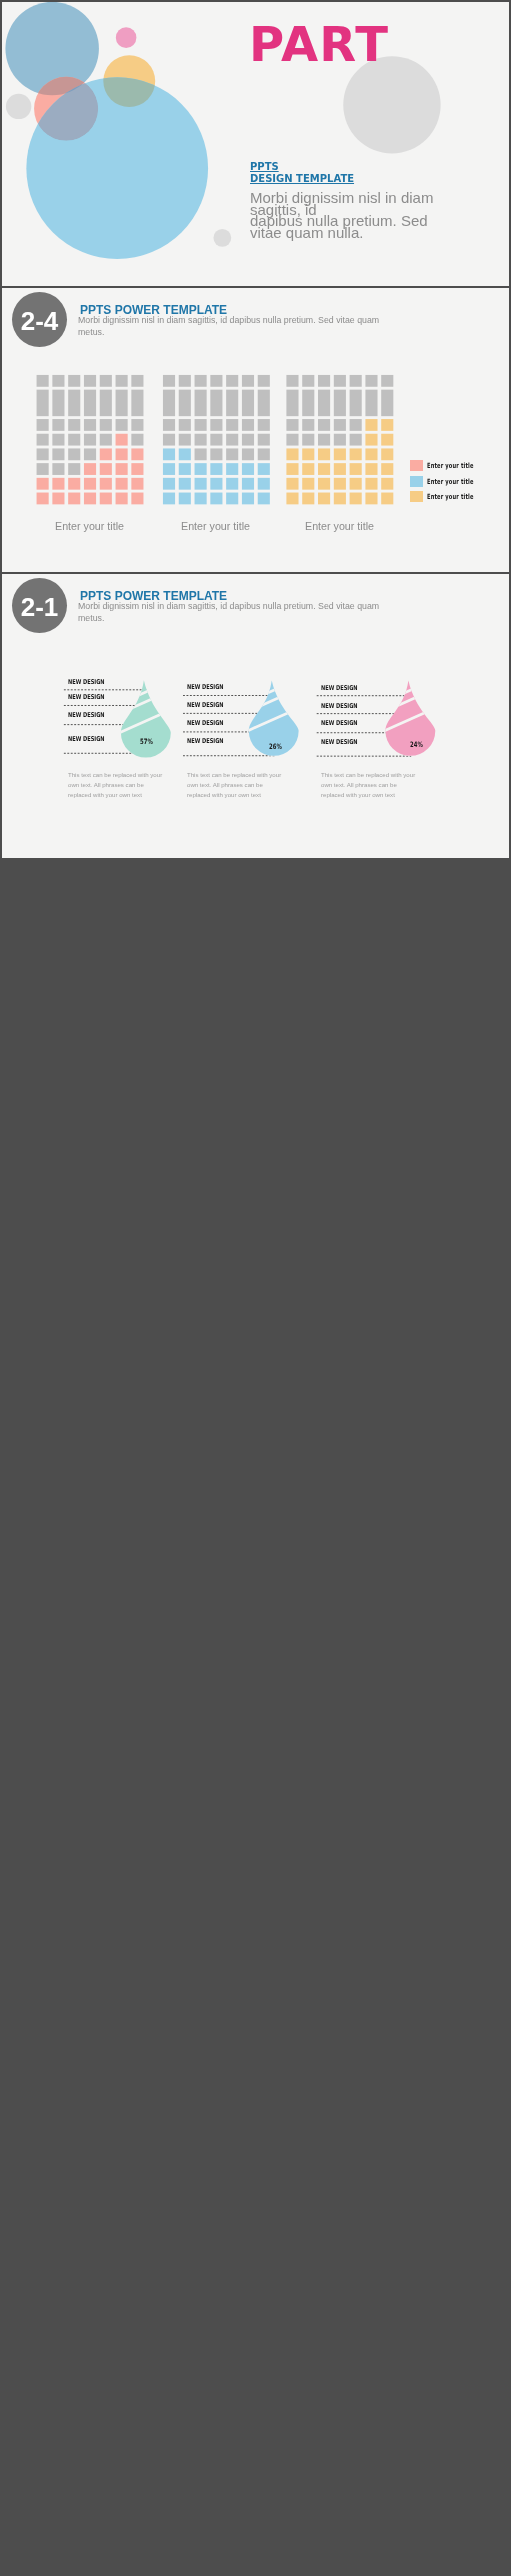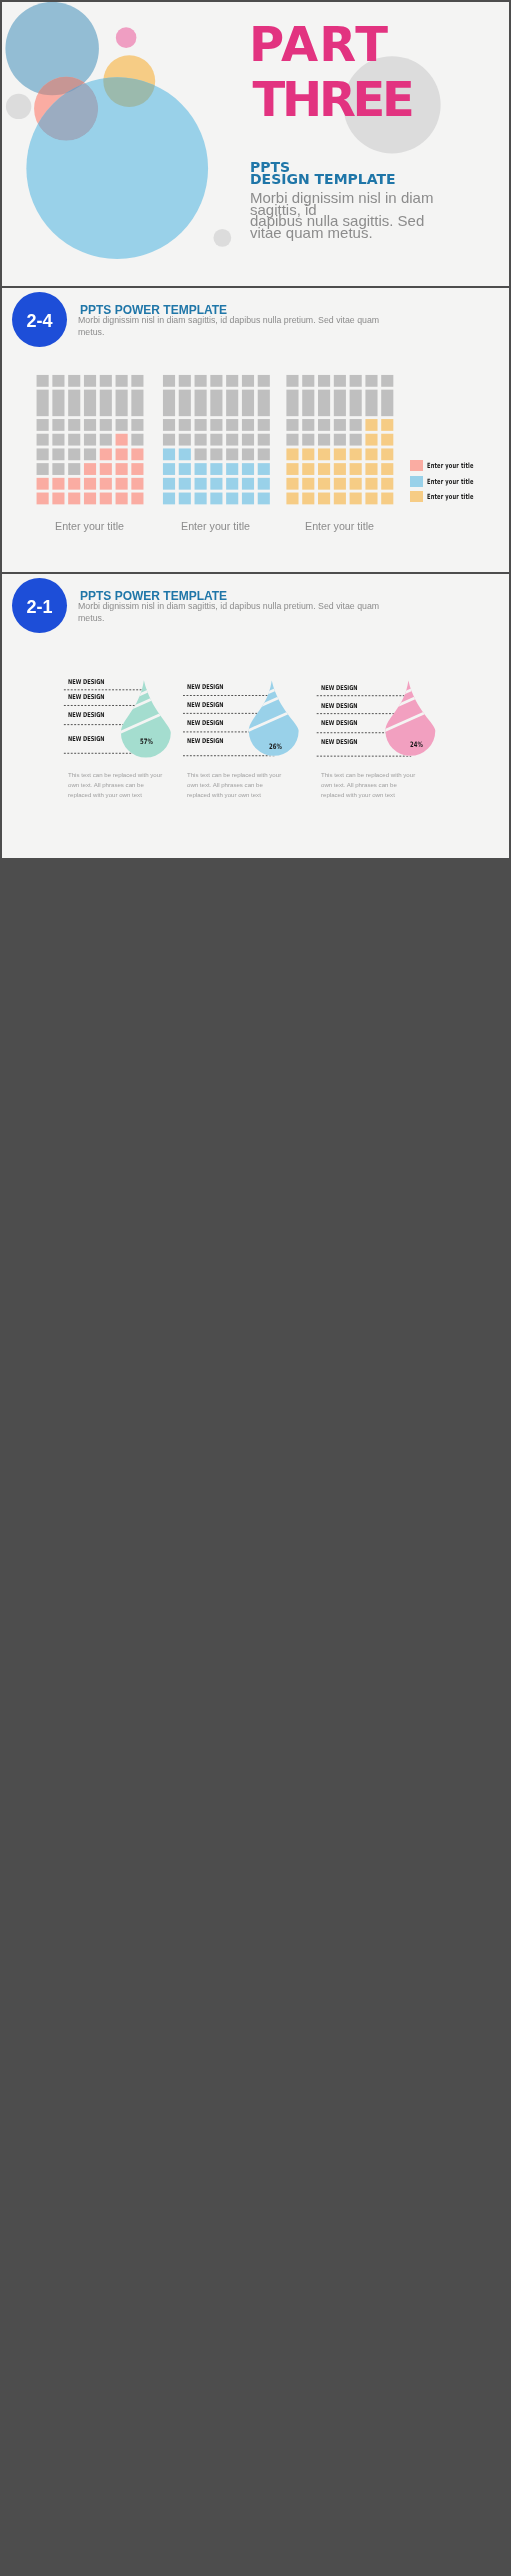--- a/index.html
+++ b/index.html
@@ -3,38 +3,38 @@
 <meta charset="utf-8">
 <style>
   html,body{margin:0;padding:0;background:#4d4d4d;}
   body{width:511px;font-family:"Liberation Sans",sans-serif;-webkit-font-smoothing:antialiased;}
   .deck{width:511px;padding:2.4px 0 0 0;box-sizing:border-box;}
   .slide{position:relative;width:507px;height:284px;margin:0 auto 1.8px auto;background:#f4f4f3;overflow:hidden;}
   .slide svg{display:block;position:absolute;left:0;top:0;}
 
   
   .hdr-badge{position:absolute;left:10px;top:4.2px;width:55px;height:55px;border-radius:50%;
-             background:#1d4ed8;color:#fff;font-weight:bold;font-size:18px;letter-spacing:0px;
+             background:#737373;color:#fff;font-weight:bold;font-size:26px;letter-spacing:0px;
              display:flex;align-items:center;justify-content:center;padding-top:3px;box-sizing:border-box;}
   .hdr-title{position:absolute;left:78px;top:15px;font-size:12px;font-weight:bold;color:#1f76a8;}
   .hdr-sub{position:absolute;left:76px;top:27px;width:309px;font-size:8.8px;color:#8c8c8c;line-height:11.6px;}
 
   .drop-pct{position:absolute;font-family:"DejaVu Sans",sans-serif;font-stretch:condensed;font-weight:bold;font-size:7.4px;color:#1a1a1a;transform:scaleX(.8);transform-origin:left top;}
   .drop-row{position:absolute;font-family:"DejaVu Sans",sans-serif;font-stretch:condensed;font-weight:bold;font-size:6.7px;color:#1a1a1a;transform:scaleX(.84);transform-origin:left top;}
   .drop-caption{position:absolute;font-size:6.1px;color:#a0a0a0;line-height:10.2px;white-space:pre;}
   .grp-label{position:absolute;top:232px;width:113px;text-align:center;font-size:10.7px;color:#8c8c8c;}
   .legend{position:absolute;left:408px;top:170px;}
   .legend-row{display:flex;align-items:center;height:15.3px;}
   .legend-row .sw{width:13px;height:11px;display:inline-block;margin-right:4.2px;flex:none;}
   .legend-row span:last-child{font-family:"DejaVu Sans",sans-serif;font-stretch:condensed;font-weight:bold;font-size:7.3px;color:#1a1a1a;letter-spacing:0.2px;transform:scaleX(.78);transform-origin:left center;display:inline-block;}
 
   
   .part-title{position:absolute;font-family:"DejaVu Sans",sans-serif;font-weight:bold;color:#e23380;font-size:48px;}
   .part-title div{line-height:55px;height:55px;}
-  .blk-title{position:absolute;font-family:"DejaVu Sans",sans-serif;font-weight:bold;color:#1f76a8;font-size:14px;line-height:12px;}
+  .blk-title{position:absolute;font-family:"DejaVu Sans",sans-serif;font-weight:bold;color:#1f76a8;font-size:10px;line-height:12px;text-decoration:underline;}
   .blk-body{position:absolute;color:#8c8c8c;font-size:15px;line-height:11.5px;}
 </style>
 </head>
 <body>
 
 <div class="deck">
 
 <section class="slide">
   <svg width="506" height="284" viewBox="0 0 852 478">
     <defs>
@@ -71,29 +71,28 @@
         </g>
     <g clip-path="url(#s1-big)">
           <g clip-path="url(#s1-dkblue)">
             <circle cx="108" cy="179.7" r="54" fill="#7e9ebe"></circle>
           </g>
         </g>
     <circle cx="371" cy="397" r="15" fill="#dcdcdc"></circle>
   </svg>
   <div class="part-title" style="left:247px;top:14.3px;">
     <div style="letter-spacing:1.2px">PART</div>
-    <div style="letter-spacing:-3.3px;padding-left:3.6px">THREE</div>
   </div>
   <div class="blk-title" style="left:248px;top:159px;">
     <div>PPTS</div>
     <div>DESIGN TEMPLATE</div>
   </div>
   <div class="blk-body" style="left:248px;top:190px;width:190px;">
     <div>Morbi dignissim nisl in diam sagittis, id</div>
-    <div>dapibus nulla sagittis. Sed vitae quam metus.</div>
+    <div>dapibus nulla pretium. Sed vitae quam nulla.</div>
   </div>
 </section>
 
 <section class="slide">
   <div class="hdr-badge">2-4</div>
   <div class="hdr-title">PPTS POWER TEMPLATE</div>
   <div class="hdr-sub">Morbi dignissim nisl in diam sagittis, id dapibus nulla pretium. Sed vitae quam metus.</div>
   <svg width="506" height="284" viewBox="0 0 852 478" id="s2-grid">
         <rect x="58.20" y="146.30" width="20.4" height="19.90" fill="#bfbfbf"></rect>
         <rect x="84.80" y="146.30" width="20.4" height="19.90" fill="#bfbfbf"></rect>

